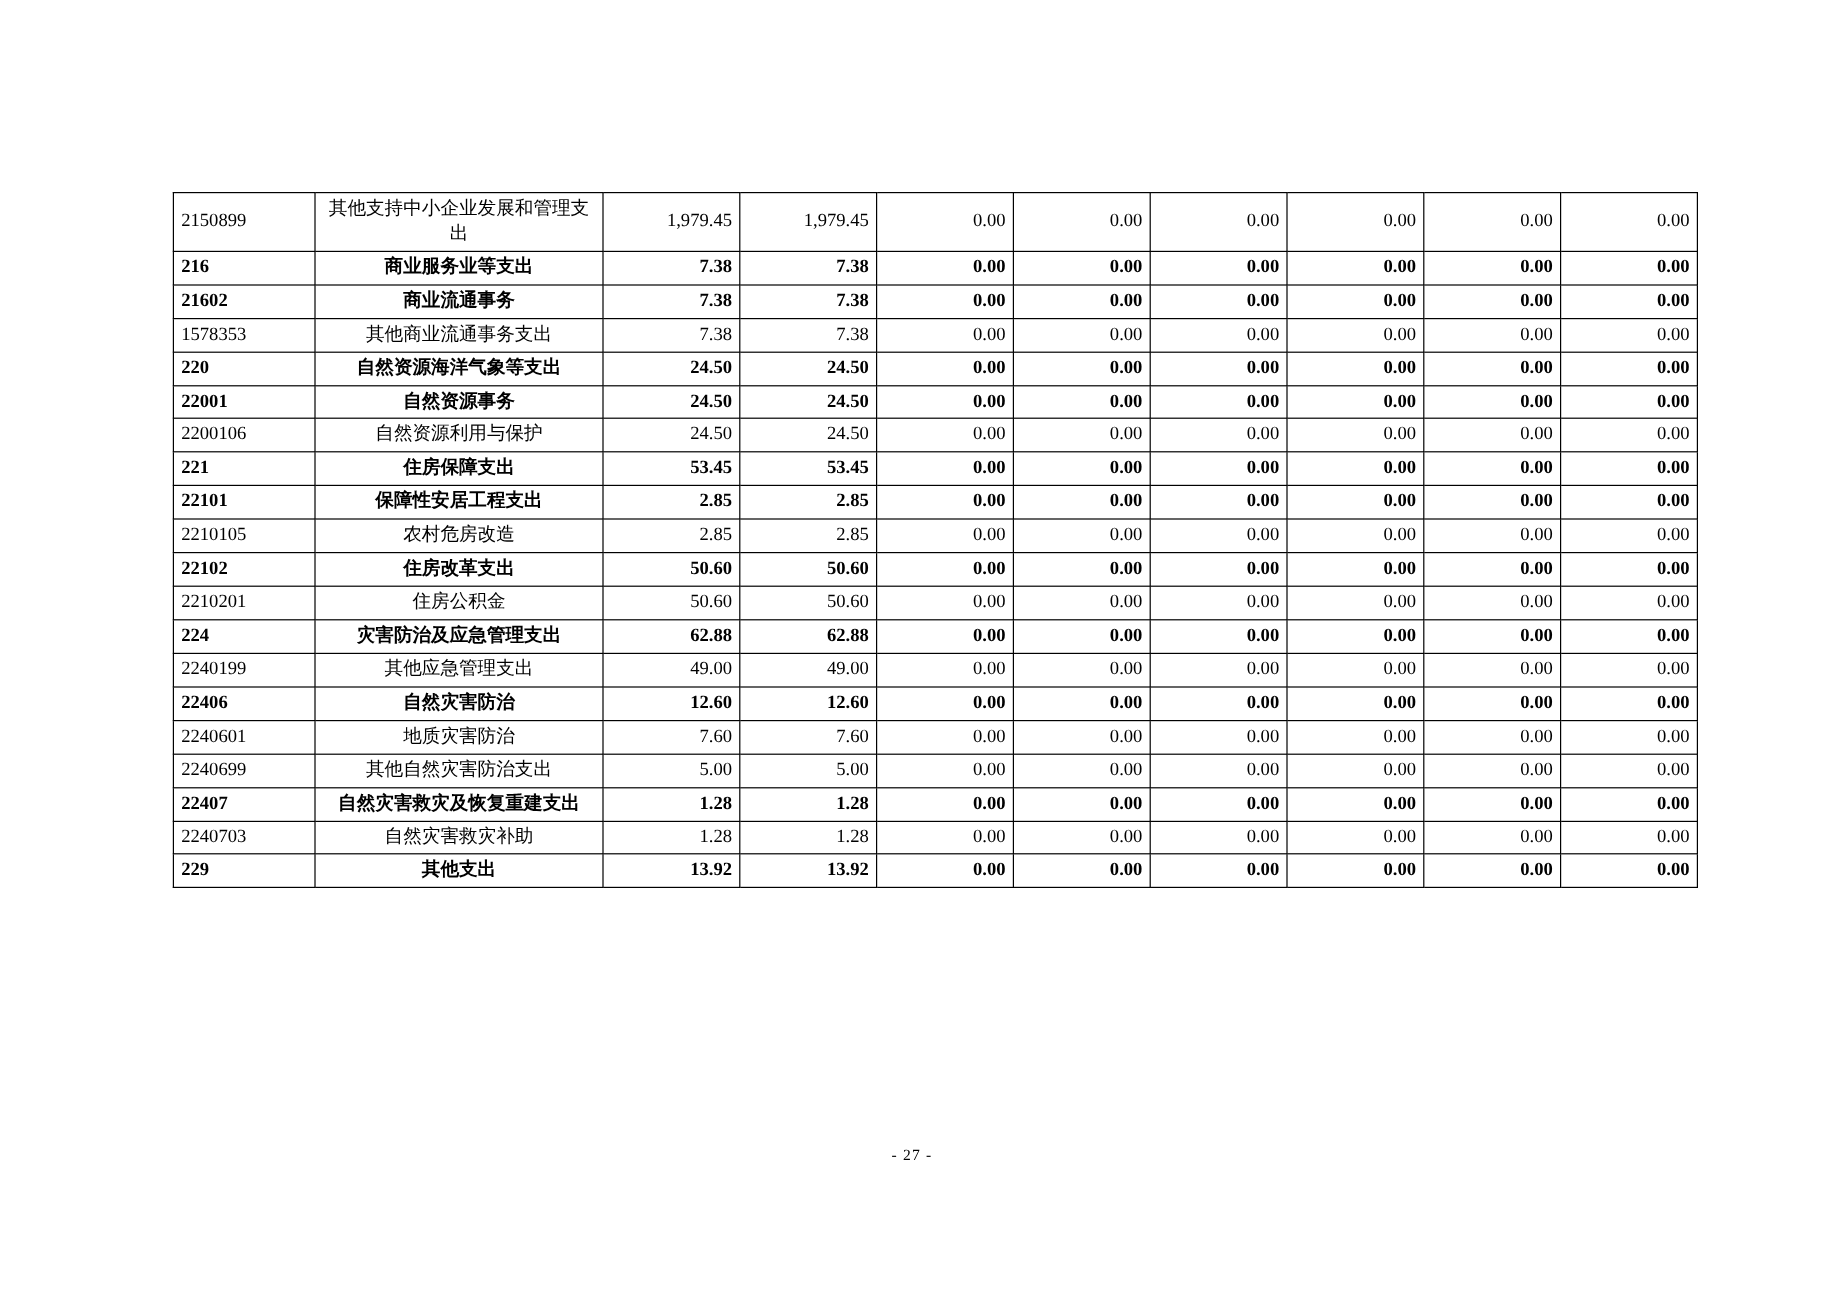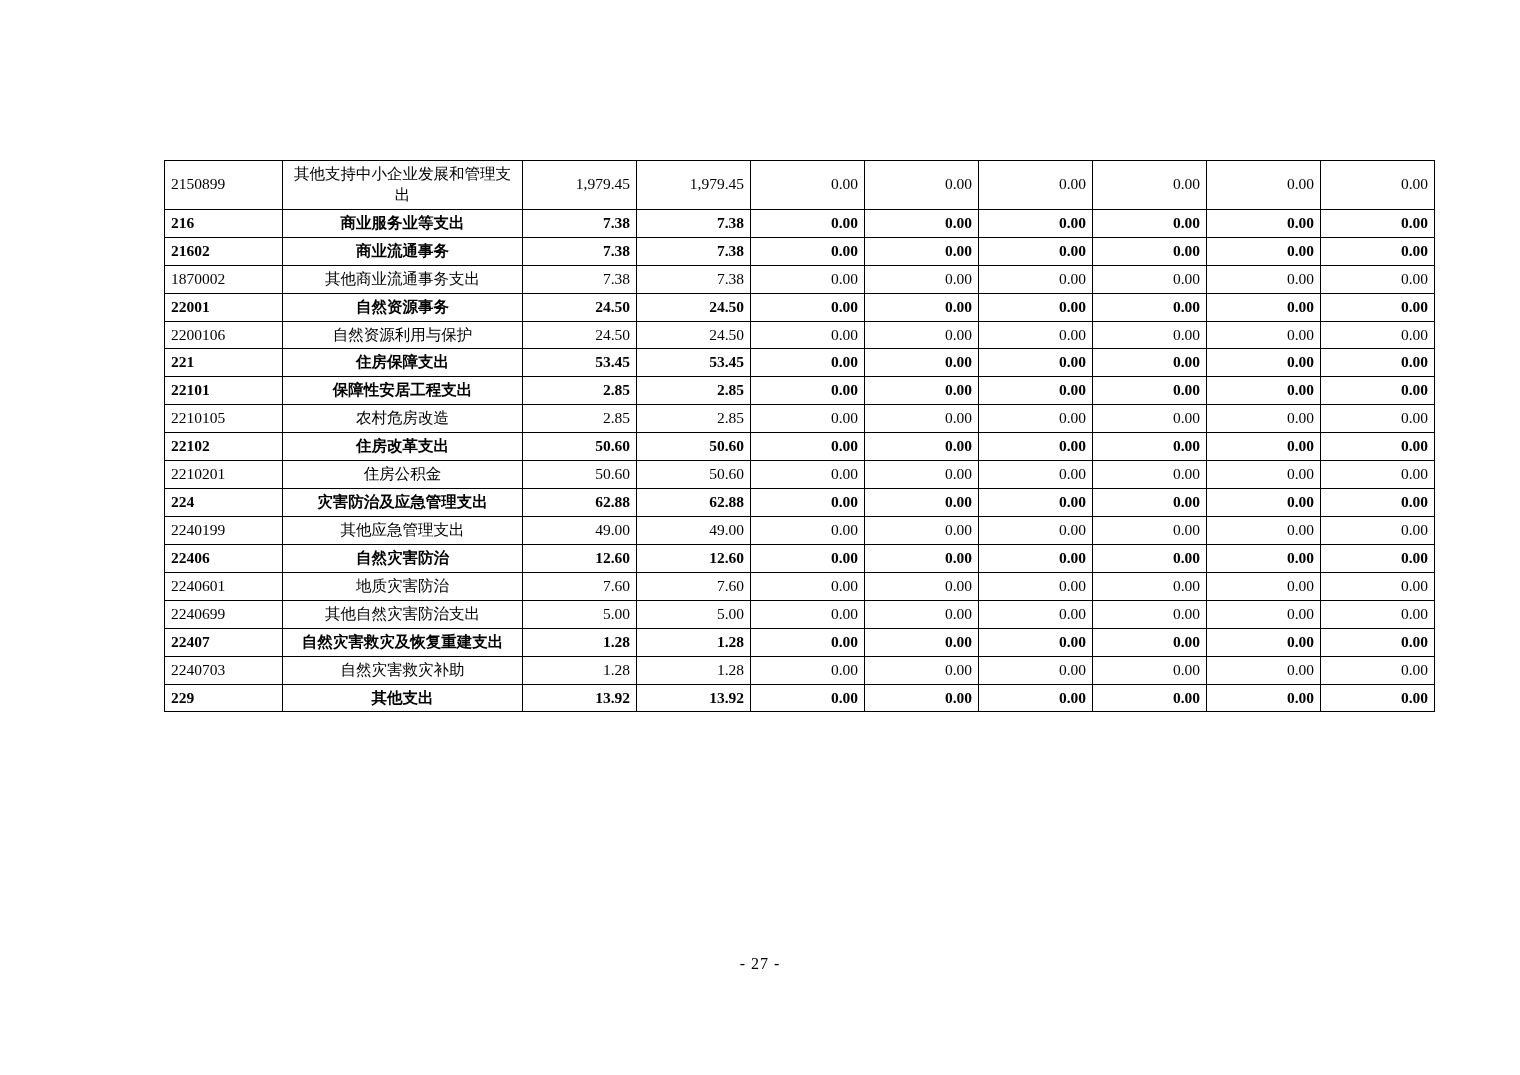--- a/index.html
+++ b/index.html
@@ -15,21 +15,21 @@
     overflow: hidden;
   }
   .page {
     position: relative;
     width: 1520px;
     height: 1075px;
     box-sizing: border-box;
   }
   .table-wrap {
     position: absolute;
-    left: 144px;
+    left: 124px;
     top: 160px;
     width: 1270px;
     padding-left: 20px;
   }
   table.budget {
     border-collapse: collapse;
     width: 1270px;
     table-layout: fixed;
   }
   table.budget td {
@@ -60,21 +60,21 @@
   }
   tr.bold td {
     font-weight: bold;
   }
   .footer {
     position: absolute;
     left: 0;
     top: 955px;
     width: 1520px;
     text-align: center;
-    font-size: 16px;
+    font-size: 13px;
     letter-spacing: 1px;
   }
 </style>
 </head>
 <body>
 
 <div class="page">
   <div class="table-wrap">
     <table class="budget">
       <tbody>
@@ -108,24 +108,36 @@
             <td class="num">7.38</td>
             <td class="num">7.38</td>
             <td class="num">0.00</td>
             <td class="num">0.00</td>
             <td class="num">0.00</td>
             <td class="num">0.00</td>
             <td class="num">0.00</td>
             <td class="num">0.00</td>
           </tr>
           <tr>
-            <td class="code">1870002</td>
+            <td class="code">1578353</td>
             <td class="name">其他商业流通事务支出</td>
             <td class="num">7.38</td>
             <td class="num">7.38</td>
+            <td class="num">0.00</td>
+            <td class="num">0.00</td>
+            <td class="num">0.00</td>
+            <td class="num">0.00</td>
+            <td class="num">0.00</td>
+            <td class="num">0.00</td>
+          </tr>
+          <tr class="bold">
+            <td class="code">220</td>
+            <td class="name">自然资源海洋气象等支出</td>
+            <td class="num">24.50</td>
+            <td class="num">24.50</td>
             <td class="num">0.00</td>
             <td class="num">0.00</td>
             <td class="num">0.00</td>
             <td class="num">0.00</td>
             <td class="num">0.00</td>
             <td class="num">0.00</td>
           </tr>
           <tr class="bold">
             <td class="code">22001</td>
             <td class="name">自然资源事务</td>

